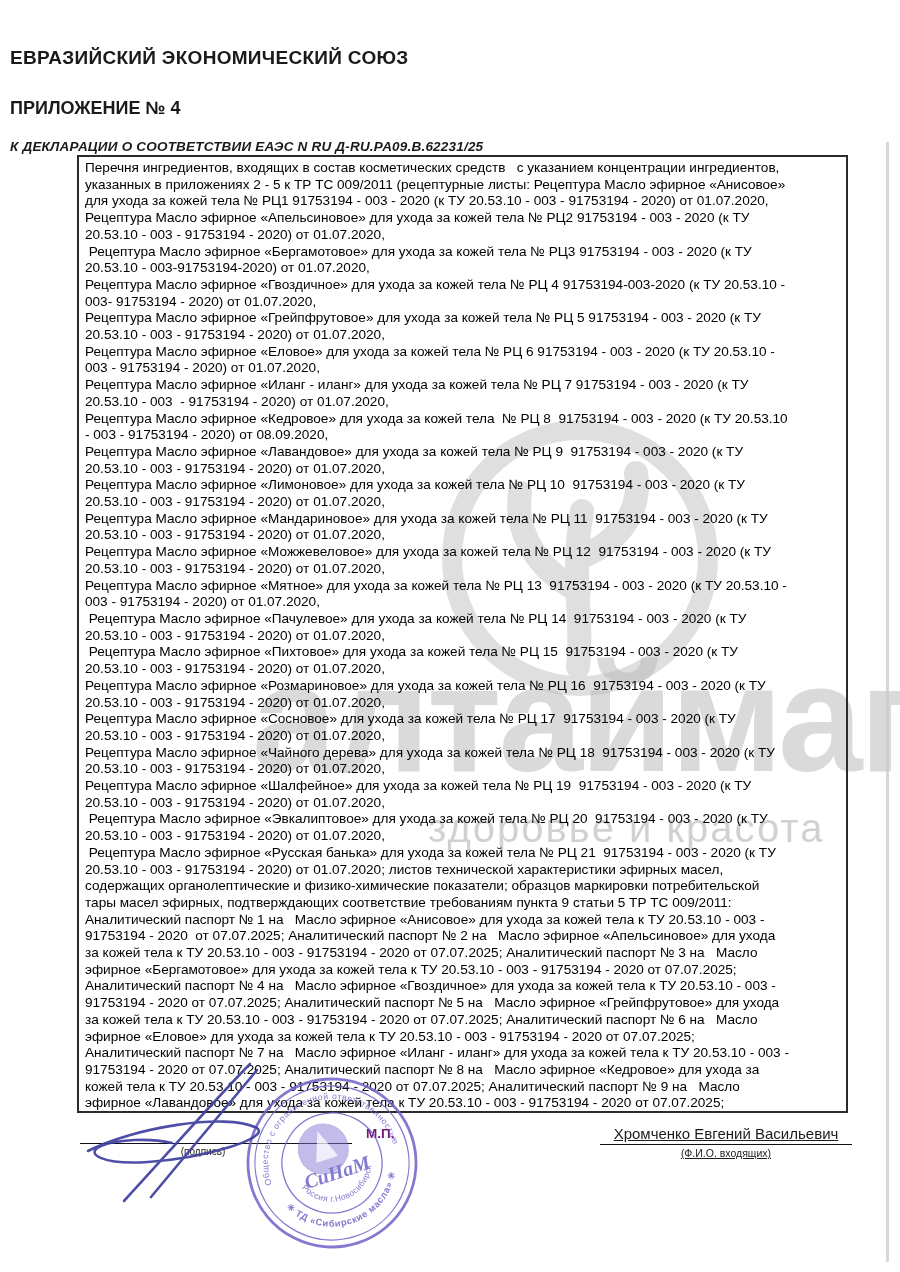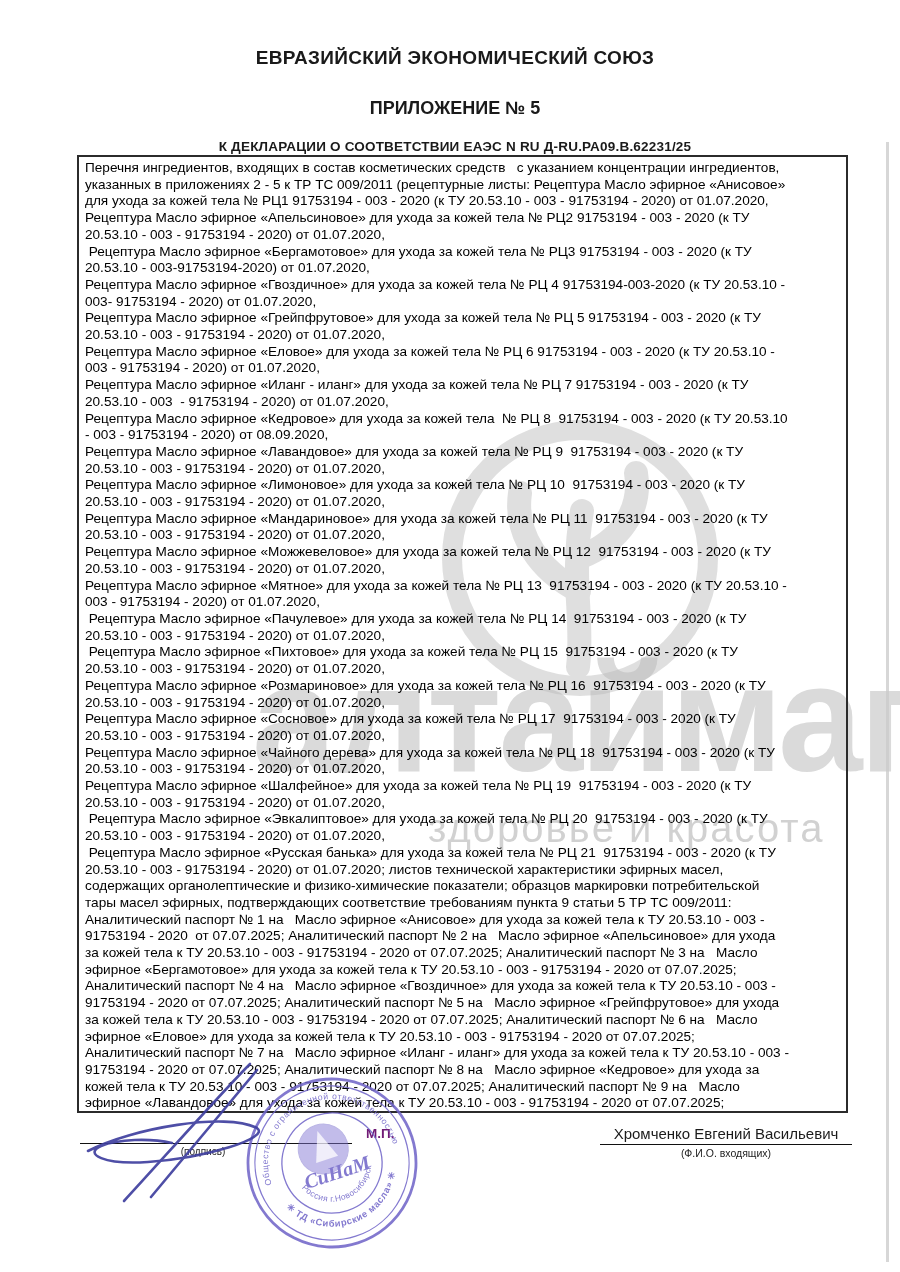--- a/index.html
+++ b/index.html
@@ -1,38 +1,38 @@
 <!DOCTYPE html>
 <html><head>
 <meta charset="utf-8">
 <style>
   html,body{margin:0;padding:0;background:#ffffff;}
   .page{position:relative;width:900px;height:1272px;background:#ffffff;overflow:hidden;
         font-family:"Liberation Sans",sans-serif;color:#1c1c1c;}
   
-  .hdr{position:absolute;left:10px;width:890px;text-align:center;font-weight:bold;color:#1a1a1a;z-index:2;}
+  .hdr{position:absolute;left:10px;width:890px;font-weight:bold;color:#1a1a1a;z-index:2;}
   .hdr1{top:47px;font-size:19px;letter-spacing:.3px;}
   .hdr2{top:98px;font-size:18px;}
-  .hdr3{top:139px;font-size:13.5px;letter-spacing:.2px;}
+  .hdr3{top:139px;font-size:13.5px;letter-spacing:.2px;font-style:italic;}
   
   .watermark{position:absolute;inset:0;z-index:0;border-radius:32px;}
   .wm-brand{position:absolute;left:252px;top:642px;font-size:152px;font-weight:bold;
             color:#b9b9b9;opacity:.52;letter-spacing:-3px;white-space:nowrap;line-height:1;}
   .wm-tag{position:absolute;left:428px;top:808px;font-size:40px;color:#b4b4b4;opacity:.6;
           letter-spacing:2px;white-space:nowrap;line-height:1;}
   .wm-logo{position:absolute;left:432px;top:415px;opacity:.55;}
   
   .textbox{position:absolute;left:77px;top:155px;width:767px;height:954px;border:2px solid #2b2b2b;
            background:transparent;z-index:1;overflow:hidden;}
   .bodytext{padding:3px 2px 0 6px;font-size:13.6px;line-height:16.7px;white-space:pre;color:#000000;}
   
   .sig-line{position:absolute;left:80px;top:1143px;width:272px;border-top:1.6px solid #111;z-index:2;}
   .sig-caption{position:absolute;left:148px;top:1146px;width:110px;text-align:center;font-size:10px;color:#222;z-index:2;}
   .mp-label{position:absolute;left:366px;top:1126px;font-size:13.5px;font-weight:bold;color:#701a75;z-index:2;}
-  .applicant{position:absolute;left:600px;top:1125px;width:252px;text-align:center;z-index:2;}
+  .applicant{position:absolute;left:600px;top:1125px;width:252px;text-align:center;z-index:2;text-decoration:underline;}
   .applicant-name{font-size:15px;color:#1b1b1b;padding-bottom:2px;}
   .applicant-rule{border-top:1.6px solid #111;margin:0;}
   .applicant-caption{font-size:10.5px;color:#222;padding-top:2px;}
   .overlay{position:absolute;left:0;top:1050px;z-index:4;}
   .edge-shadow{position:absolute;left:886px;top:142px;width:3px;height:1120px;background:#c9c9c9;opacity:.75;z-index:5;}
 </style>
 </head>
 <body>
 
 <div class="page">
@@ -42,21 +42,21 @@
       <circle cx="148" cy="143" r="128" fill="none" stroke="#c6c6c6" stroke-width="20"></circle>
       <path d="M 146 252 C 152 205 138 165 150 96" fill="none" stroke="#c6c6c6" stroke-width="24" stroke-linecap="round"></path>
       <path d="M 147 176 C 108 156 82 120 88 78" fill="none" stroke="#c6c6c6" stroke-width="24" stroke-linecap="round"></path>
       <path d="M 149 142 C 188 126 210 96 204 58" fill="none" stroke="#c6c6c6" stroke-width="24" stroke-linecap="round"></path>
     </svg>
     <div class="wm-brand">алтаймаг</div>
     <div class="wm-tag">здоровье и красота</div>
   </div>
 
   <div class="hdr hdr1">ЕВРАЗИЙСКИЙ ЭКОНОМИЧЕСКИЙ СОЮЗ</div>
-  <div class="hdr hdr2">ПРИЛОЖЕНИЕ № 5</div>
+  <div class="hdr hdr2">ПРИЛОЖЕНИЕ № 4</div>
   <div class="hdr hdr3">К ДЕКЛАРАЦИИ О СООТВЕТСТВИИ ЕАЭС N RU Д-RU.РА09.В.62231/25</div>
 
   <div class="textbox">
     <div class="bodytext">Перечня ингредиентов, входящих в состав косметических средств   с указанием концентрации ингредиентов,
 указанных в приложениях 2 - 5 к ТР ТС 009/2011 (рецептурные листы: Рецептура Масло эфирное «Анисовое»
 для ухода за кожей тела № РЦ1 91753194 - 003 - 2020 (к ТУ 20.53.10 - 003 - 91753194 - 2020) от 01.07.2020,
 Рецептура Масло эфирное «Апельсиновое» для ухода за кожей тела № РЦ2 91753194 - 003 - 2020 (к ТУ
 20.53.10 - 003 - 91753194 - 2020) от 01.07.2020,
  Рецептура Масло эфирное «Бергамотовое» для ухода за кожей тела № РЦ3 91753194 - 003 - 2020 (к ТУ
 20.53.10 - 003-91753194-2020) от 01.07.2020,

